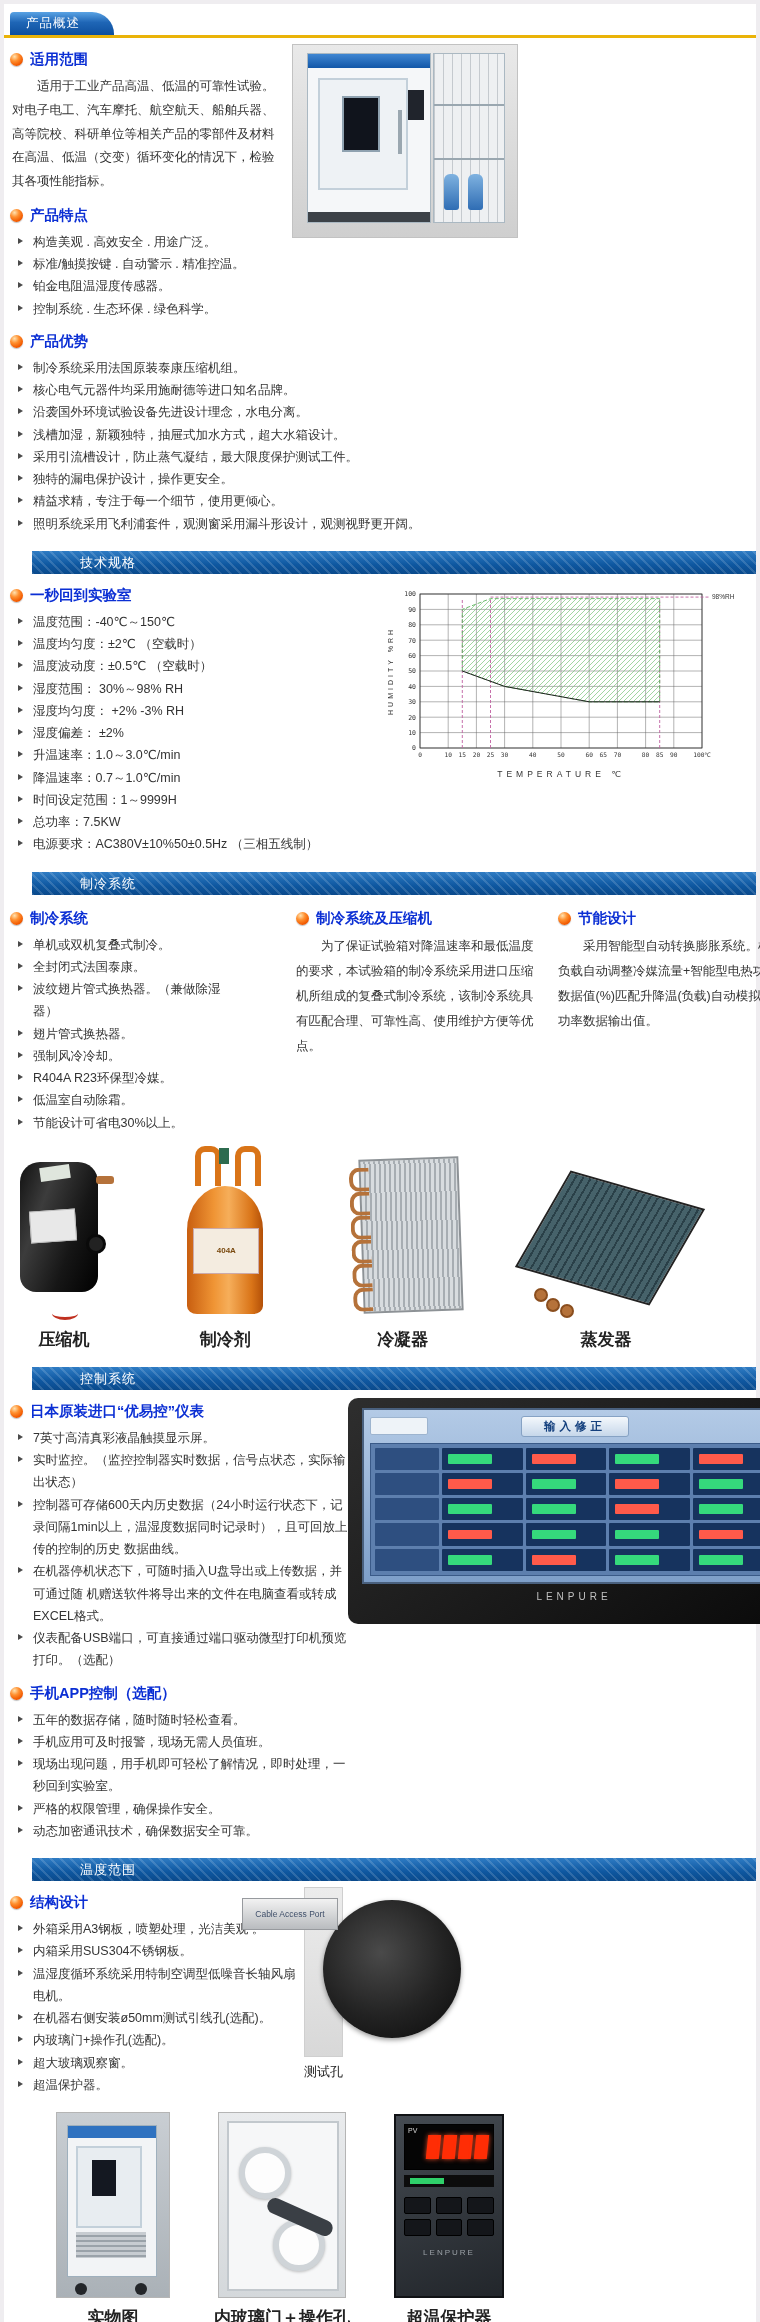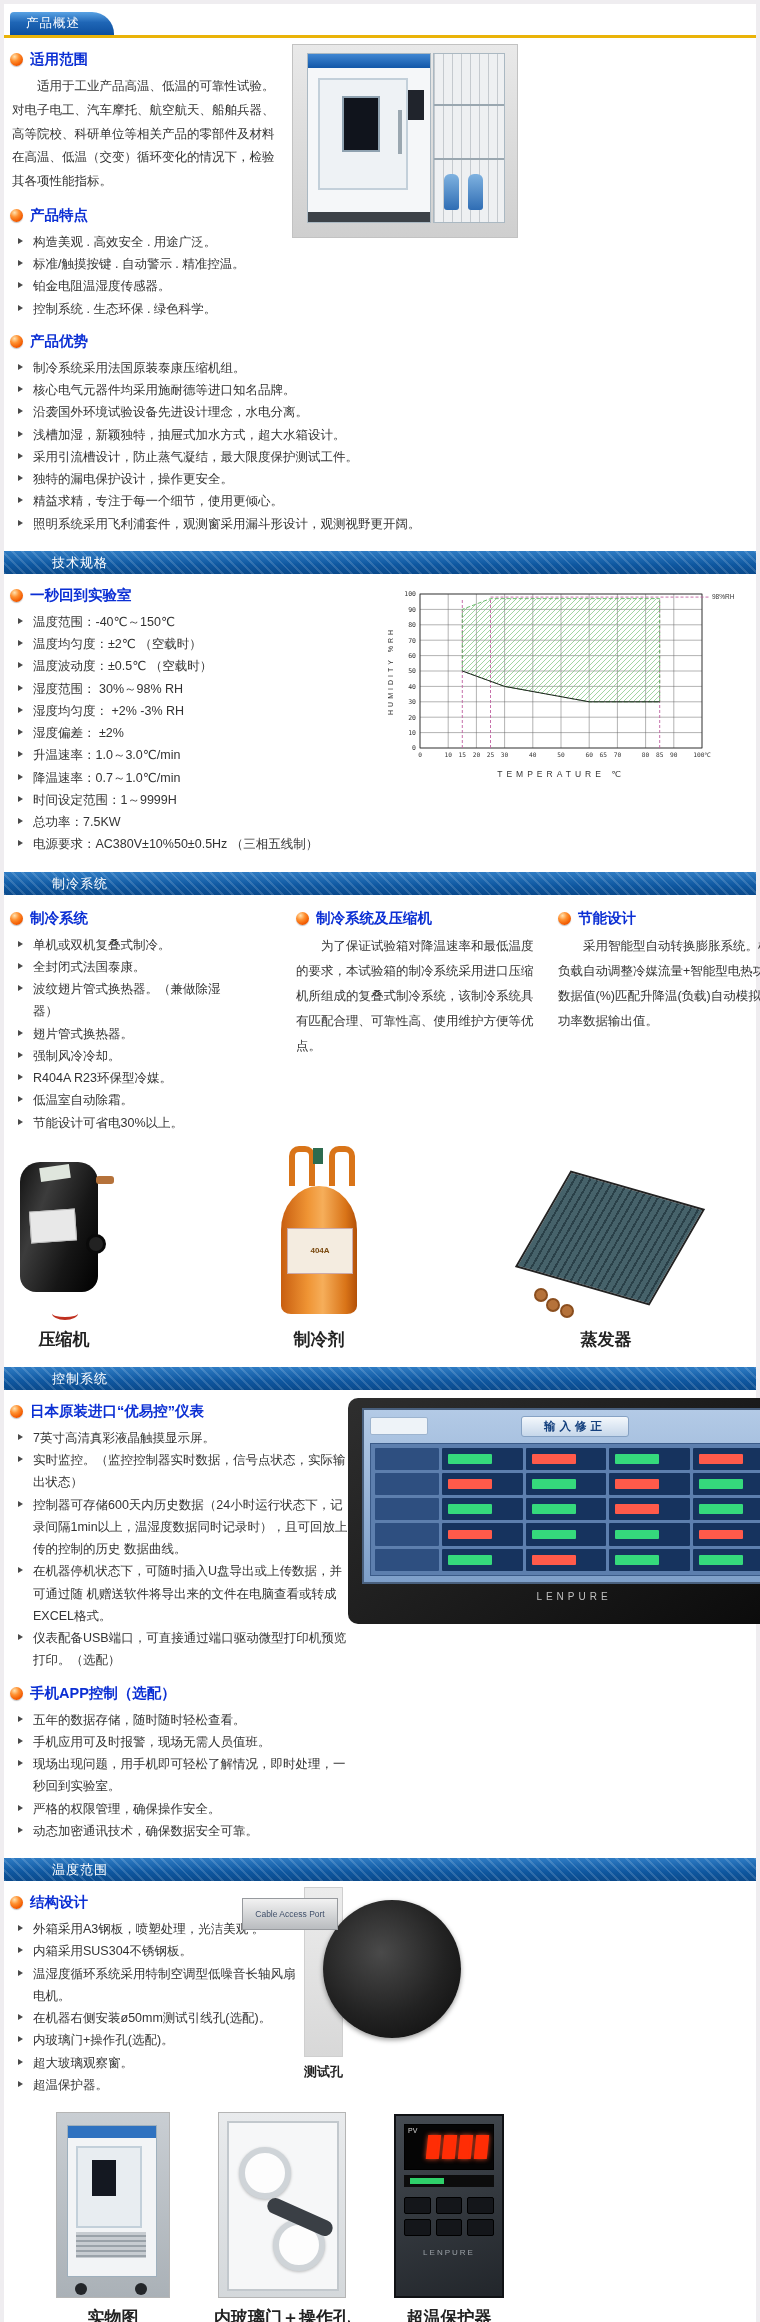--- a/index.html
+++ b/index.html
@@ -8,21 +8,21 @@
 
   
   .tab-row{border-bottom:3px solid #eab308;padding-top:8px;}
   .tab{display:inline-block;margin-left:6px;padding:3px 34px 3px 16px;background:linear-gradient(180deg,#5aa3e4 0%,#1f66b6 45%,#0d4f9e 100%);
        color:#fff;font-size:12.5px;letter-spacing:1px;border-radius:4px 22px 0 0 / 4px 22px 0 0;}
 
   
   .bar{height:23px;line-height:23px;margin-top:16px;color:#fff;font-size:13px;letter-spacing:1px;padding-left:48px;
        background:#1160ac;
        background-image:repeating-linear-gradient(45deg,rgba(255,255,255,0.14) 0 2px,rgba(255,255,255,0) 2px 7px),
-                        linear-gradient(180deg,#2f7cc4 0%,#0e57a0 60%,#0a4a8c 100%);}
+                        linear-gradient(180deg,#2f7cc4 0%,#0e57a0 60%,#0a4a8c 100%);margin-left:28px;}
 
   
   .subhead{display:flex;align-items:center;margin:12px 0 6px 6px;}
   .ball{width:13px;height:13px;border-radius:50%;flex:0 0 13px;
         background:radial-gradient(circle at 35% 28%,#ffe2b0 0%,#ff9030 35%,#f25a00 70%,#c83c00 100%);
         box-shadow:0 1px 1px rgba(0,0,0,.25);}
   .subhead .st{margin-left:7px;font-size:14.5px;font-weight:bold;color:#0b2fd4;}
 
   
   .blist{margin-left:14px;}
@@ -110,21 +110,21 @@
   .scr-val.g i{background:#35d97c;} .scr-val.r i{background:#ff5a4a;}
   .panel-brand{text-align:center;color:#c0c0c0;font-size:10px;letter-spacing:4px;margin-top:7px;}
 
   
   .hole-fig{flex:0 0 230px;margin-top:6px;position:relative;height:168px;background:linear-gradient(180deg,#ececec,#d8d8d8);border:1px solid #cfcfcf;}
   .hole-disc{position:absolute;left:18px;top:12px;width:138px;height:138px;border-radius:50%;
              background:radial-gradient(circle at 42% 38%,#4a4a4a 0%,#222 55%,#0a0a0a 100%);box-shadow:0 2px 5px rgba(0,0,0,.4);}
   .hole-plate{position:absolute;right:4px;top:10px;width:94px;height:30px;background:linear-gradient(180deg,#f2f2f2,#b9bcbf);
               border:1px solid #979a9e;display:flex;align-items:center;justify-content:center;}
   .hole-plate span{font-size:8.5px;color:#40506a;}
-  .hole-cap{text-align:right;font-size:13px;font-weight:bold;margin-top:6px;color:#222;}
+  .hole-cap{text-align:right;font-size:13px;font-weight:normal;margin-top:6px;color:#222;}
 
   .photosrow{display:flex;margin:16px 0 0 52px;gap:44px;align-items:flex-end;}
   .photo1{width:112px;height:184px;position:relative;background:linear-gradient(180deg,#c9ced3,#aab1b7);border:1px solid #b5b5b5;}
   .p1-box{position:absolute;left:10px;top:12px;width:88px;height:150px;background:#f2f4f6;border:1px solid #9fb0bd;}
   .p1-band{position:absolute;left:0;top:0;width:100%;height:12px;background:#2f72c0;}
   .p1-door{position:absolute;left:8px;top:20px;width:62px;height:78px;border:2px solid #c3d0da;background:#e8edf1;}
   .p1-win{position:absolute;left:14px;top:12px;width:24px;height:36px;background:#141821;}
   .p1-vent{position:absolute;left:8px;bottom:18px;width:70px;height:26px;background:repeating-linear-gradient(180deg,#c7ccd1 0 3px,#9aa2a9 3px 5px);}
   .p1-wheel{position:absolute;bottom:2px;width:12px;height:12px;border-radius:50%;background:#23262a;}
   .photo2{width:126px;height:184px;position:relative;background:linear-gradient(180deg,#e9ebed,#d4d8db);border:1px solid #b5b5b5;}
@@ -440,20 +440,33 @@
         <div class="ref-valve"></div>
         <div class="ref-body">
           <div class="ref-label">
             <span>404A</span>
           </div>
         </div>
       </div>
       <div class="figcap">制冷剂</div>
     </div>
     <div class="figcell">
+      <div class="condenser">
+        <div class="cond-core">
+          <div class="cond-loop" style="top:6px"></div>
+          <div class="cond-loop" style="top:30px"></div>
+          <div class="cond-loop" style="top:54px"></div>
+          <div class="cond-loop" style="top:78px"></div>
+          <div class="cond-loop" style="top:102px"></div>
+          <div class="cond-loop" style="top:126px"></div>
+        </div>
+      </div>
+      <div class="figcap">冷凝器</div>
+    </div>
+    <div class="figcell">
       <div class="evaporator">
         <div class="evap-core"></div>
         <div class="evap-stub" style="left:12px;bottom:18px"></div>
         <div class="evap-stub" style="left:24px;bottom:8px"></div>
         <div class="evap-stub" style="left:38px;bottom:2px"></div>
       </div>
       <div class="figcap">蒸发器</div>
     </div>
   </div>
 

